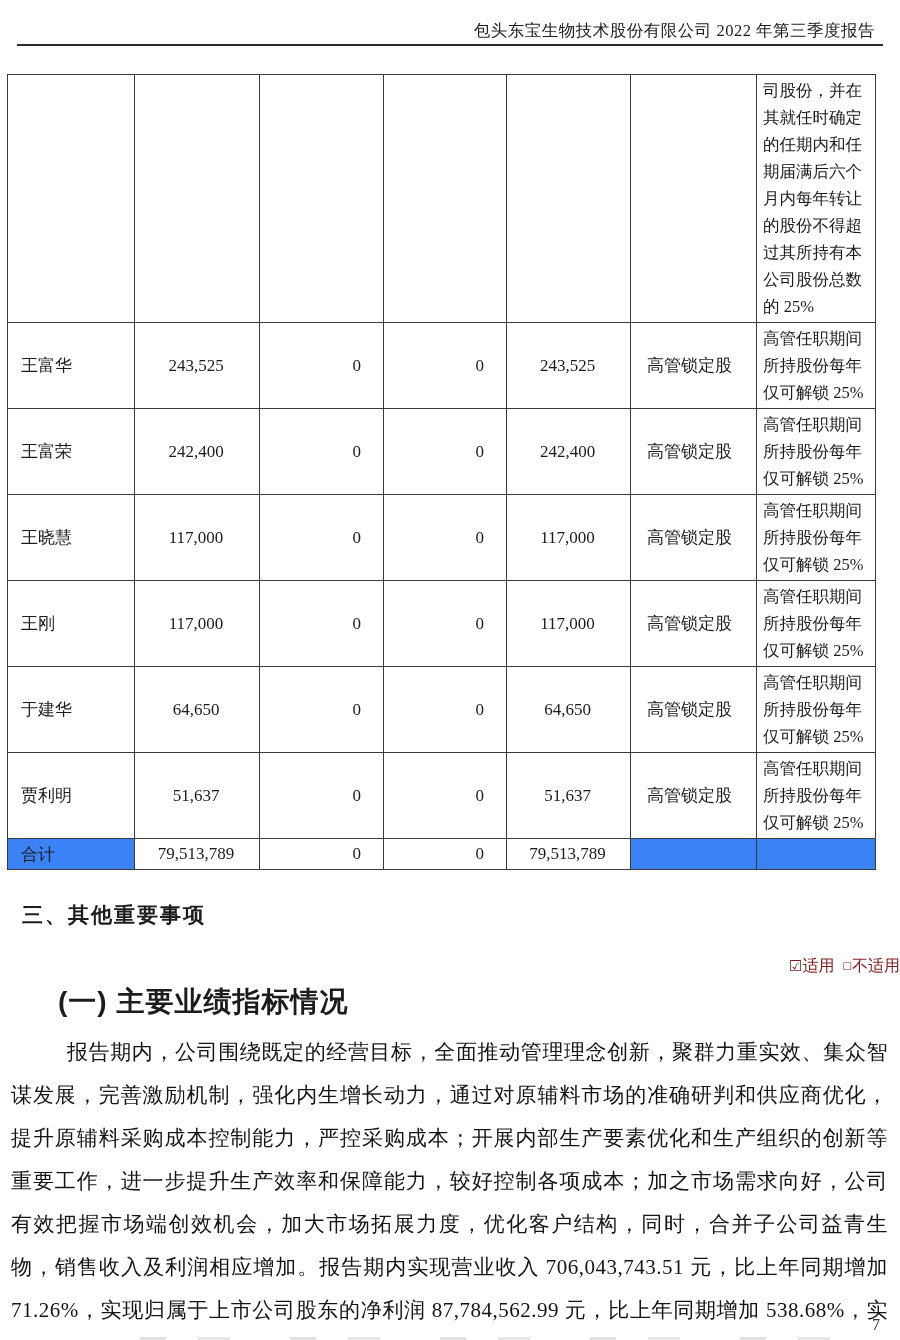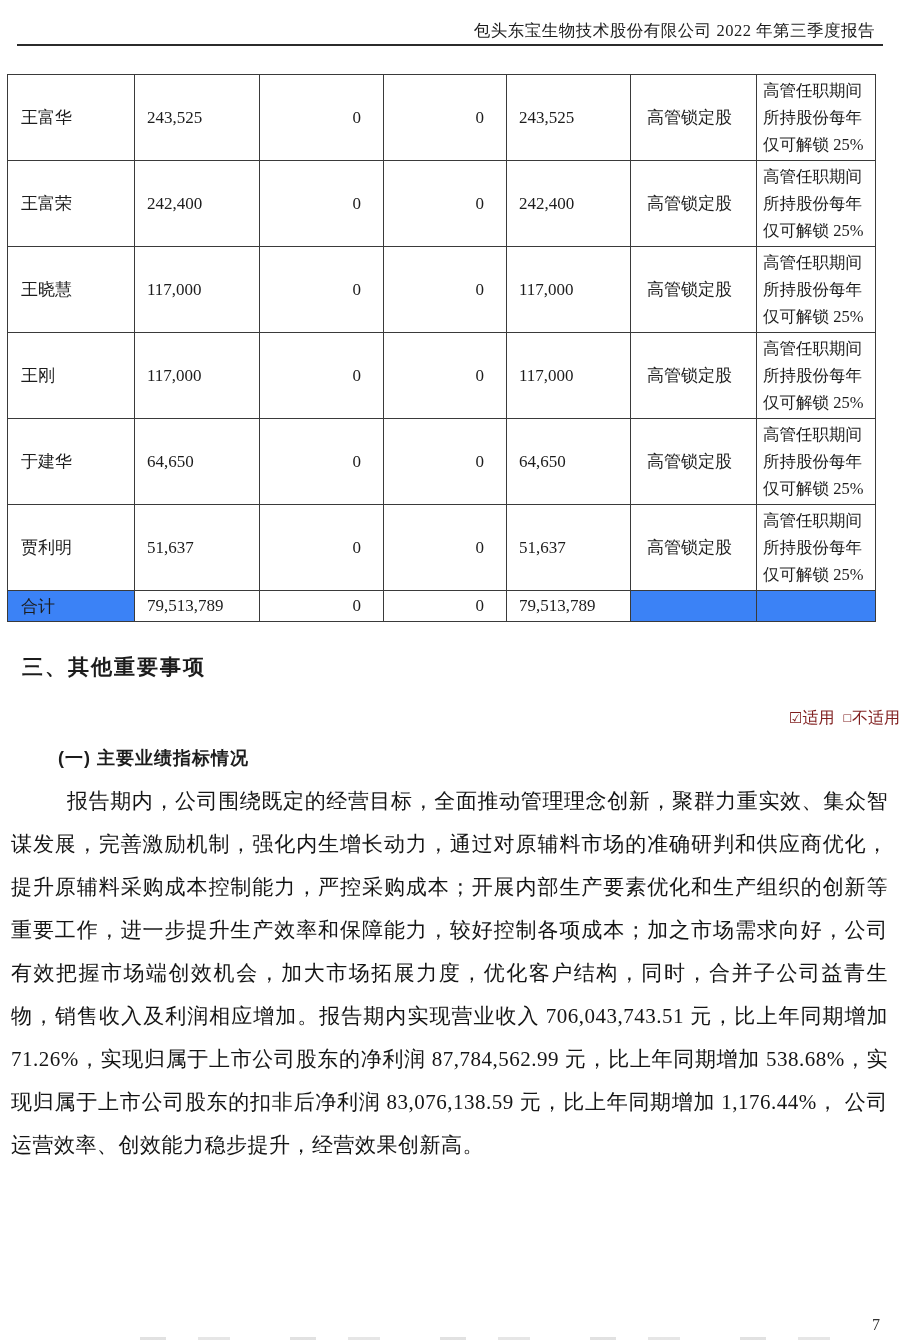--- a/index.html
+++ b/index.html
@@ -32,21 +32,21 @@
   }
   table.shares td {
     border: 1px solid #3a3a3a;
     vertical-align: middle;
     overflow: hidden;
   }
   tr.cont-row td { height: 190px; vertical-align: top; }
   tr.data-row td { height: 64px; }
   tr.total-row td { height: 31px; }
   td.c-name { padding-left: 13px; text-align: left; }
-  td.c-num  { padding-right: 14px; text-align: left; font-variant-numeric: tabular-nums; padding-left: 12px; }
+  td.c-num  { padding-right: 14px; text-align: center; font-variant-numeric: tabular-nums; padding-left: 12px; }
   td.c-zero { padding-right: 22px; text-align: right; }
   td.c-lock { padding-left: 16px; text-align: left; }
   td.c-note { padding: 2px 2px 2px 6px; text-align: left; line-height: 27px; font-size: 16.5px; }
   td.gray   { background: #3b82f6; }
 
   
   .h-section {
     margin: 31px 8px 0 22px;
     font-family: "Liberation Sans", "DejaVu Sans", sans-serif;
     font-weight: bold;
@@ -63,24 +63,24 @@
     font-family: "DejaVu Sans", sans-serif;
     font-size: 15px;
   }
   .applicability .box-unchecked {
     font-family: "DejaVu Sans", sans-serif;
     font-size: 10px;
     position: relative; top: -2px;
     margin-left: 8px;
   }
   .h-sub {
-    margin: 17px 0 0 58px;
+    margin: 6px 0 0 58px;
     font-family: "Liberation Sans", "DejaVu Sans", sans-serif;
     font-weight: bold;
-    font-size: 18px;
+    font-size: 28px;
     letter-spacing: 1px;
   }
   .body-para {
     margin: 10px 12px 0 11px;
     font-size: 21px;
     line-height: 43px;
     text-align: justify;
     text-indent: 56px;
     letter-spacing: 0.5px;
     color: #151515;
@@ -114,20 +114,29 @@
     <colgroup>
       <col style="width:127px">
         <col style="width:125px">
         <col style="width:124px">
       <col style="width:123px">
         <col style="width:124px">
         <col style="width:126px">
       <col style="width:119px">
     </colgroup>
     <tbody>
+      <tr class="cont-row">
+        <td class="c-name"></td>
+        <td class="c-num"></td>
+        <td class="c-zero"></td>
+        <td class="c-zero"></td>
+        <td class="c-num"></td>
+        <td class="c-lock"></td>
+        <td class="c-note">司股份，并在其就任时确定的任期内和任期届满后六个月内每年转让的股份不得超过其所持有本公司股份总数的 25%</td>
+      </tr>
 
       <tr class="data-row">
         <td class="c-name">王富华</td>
         <td class="c-num">243,525</td>
         <td class="c-zero">0</td>
         <td class="c-zero">0</td>
         <td class="c-num">243,525</td>
         <td class="c-lock">高管锁定股</td>
         <td class="c-note">高管任职期间所持股份每年仅可解锁 25%</td>
       </tr>

